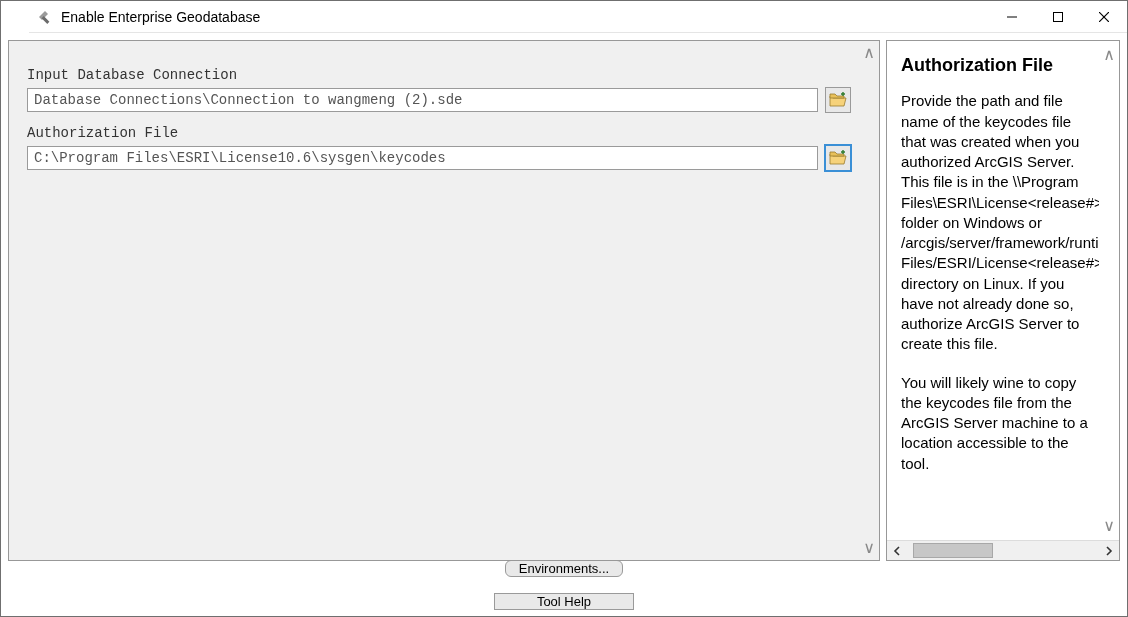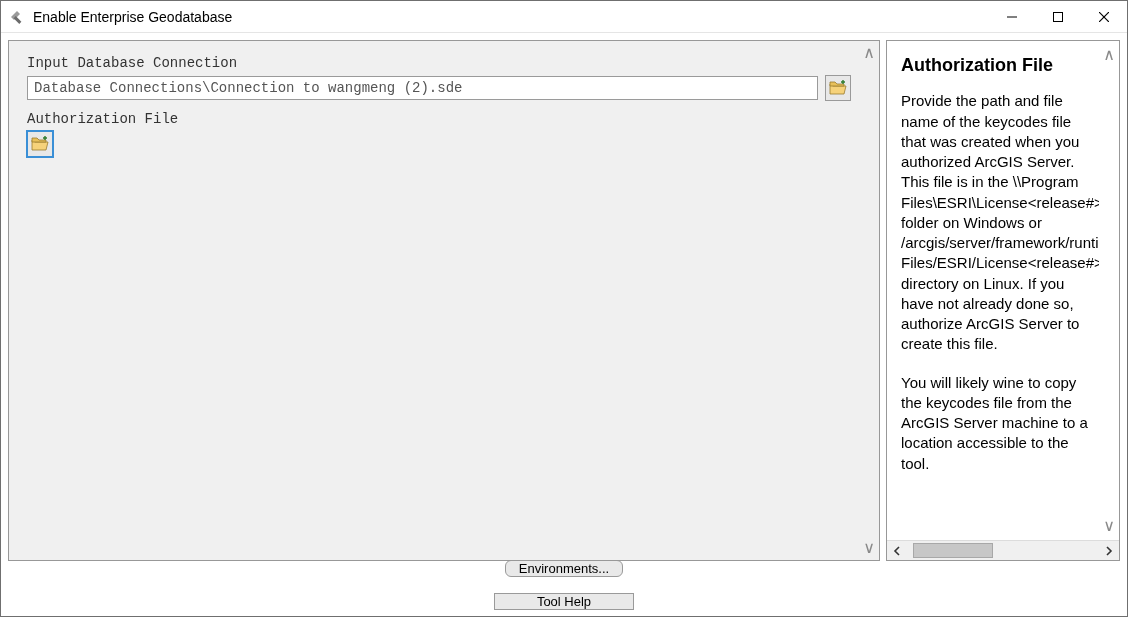--- a/index.html
+++ b/index.html
@@ -17,20 +17,21 @@
     display: flex; flex-direction: column;
     border: 1px solid #6f6f6f;
     background: #ffffff;
   }
   .titlebar {
     height: 32px;
     display: flex; align-items: center;
     background: #ffffff;
     border-bottom: 1px solid #e5e5e5;
     padding-left: 8px;
+    margin-left: 28px;
   }
   .titlebar .app-icon {
     width: 16px; height: 16px;
     margin-right: 8px;
     display: flex; align-items: center; justify-content: center;
   }
   .titlebar .title {
     flex: 1;
     font-size: 14px;
     color: #000;
@@ -71,20 +72,21 @@
     font-family: Consolas, "Courier New", monospace;
     font-size: 14px;
     color: #333;
     min-width: 0;
   }
   .field-group { margin-bottom: 10px; }
   .field-label {
     display: block;
     margin-bottom: 4px;
     color: #333;
+    margin-top: 12px;
   }
   .field-row {
     display: flex; align-items: center; gap: 7px;
   }
   .text-input {
     flex: 1;
     height: 24px;
     border: 1px solid #9a9a9a;
     background: #ffffff;
     padding: 2px 6px;
@@ -269,20 +271,21 @@
                   <path d="M1 4 L1 2 L6 2 L8 4 L15 4 L15 6 L1 6 Z" fill="#e8c05a" stroke="#9a7b2d" stroke-width="0.8"></path>
                   <path d="M12 2 L16 2 M14 0 L14 4" stroke="#2d7a2d" stroke-width="1.4" fill="none"></path>
                 </svg>
               </button>
             </div>
           </div>
 
           <div class="field-group">
             <span class="field-label">Authorization File</span>
             <div class="field-row">
+              <input class="text-input" type="text" value="C:\Program Files\ESRI\License10.6\sysgen\keycodes" style="">
               <button class="browse-btn focused">
                 <svg class="folder-icon" width="18" height="16" viewBox="0 0 18 16">
                   <path d="M1 4 L1 14 L15 14 L17 6 L4 6 Z" fill="#f6d27a" stroke="#9a7b2d" stroke-width="0.8"></path>
                   <path d="M1 4 L1 2 L6 2 L8 4 L15 4 L15 6 L1 6 Z" fill="#e8c05a" stroke="#9a7b2d" stroke-width="0.8"></path>
                   <path d="M12 2 L16 2 M14 0 L14 4" stroke="#2d7a2d" stroke-width="1.4" fill="none"></path>
                 </svg>
               </button>
             </div>
           </div>
 

